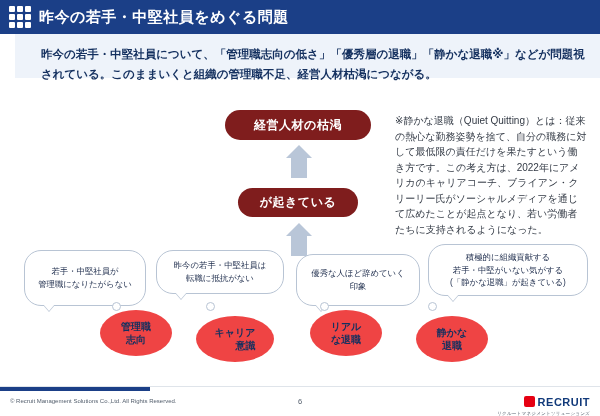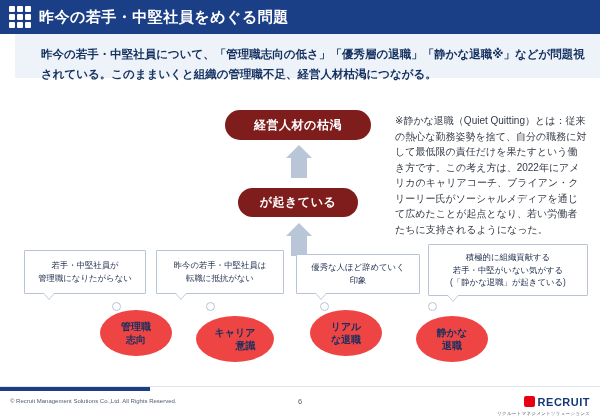--- a/index.html
+++ b/index.html
@@ -66,39 +66,39 @@
     border-left:13px solid transparent;
     border-right:13px solid transparent;
     border-bottom:13px solid #b9c6d8;
   }
 
   
   .balloon{
     position:absolute;
     background:#ffffff;
     border:1px solid #b8c4d4;
-    border-radius:1px;
+    border-radius:17px;
     font-size:8.4px;line-height:1.5;
     color:#1b2a4a;
     display:flex;align-items:center;justify-content:center;
     text-align:center;
     box-sizing:border-box;
     padding:3px 5px;
   }
   .balloon .tail{
     position:absolute;bottom:-6px;left:18px;
     width:0;height:0;
     border-left:6px solid transparent;
     border-right:6px solid transparent;
     border-top:7px solid #ffffff;
     filter:drop-shadow(0 1px 0 #b8c4d4);
   }
-  .b1{left:24px;top:154px;width:122px;height:44px;}
+  .b1{left:24px;top:154px;width:122px;height:56px;}
   .b2{left:156px;top:154px;width:128px;height:44px;}
-  .b3{left:296px;top:158px;width:124px;height:40px;}
+  .b3{left:296px;top:158px;width:124px;height:52px;}
   .b4{left:428px;top:148px;width:160px;height:52px;}
 
   
   .ellipse{
     position:absolute;
     background:#ef4444;
     border-radius:50%;
     display:flex;align-items:center;justify-content:center;
     text-align:center;
     font-size:10px;font-weight:bold;line-height:1.35;

